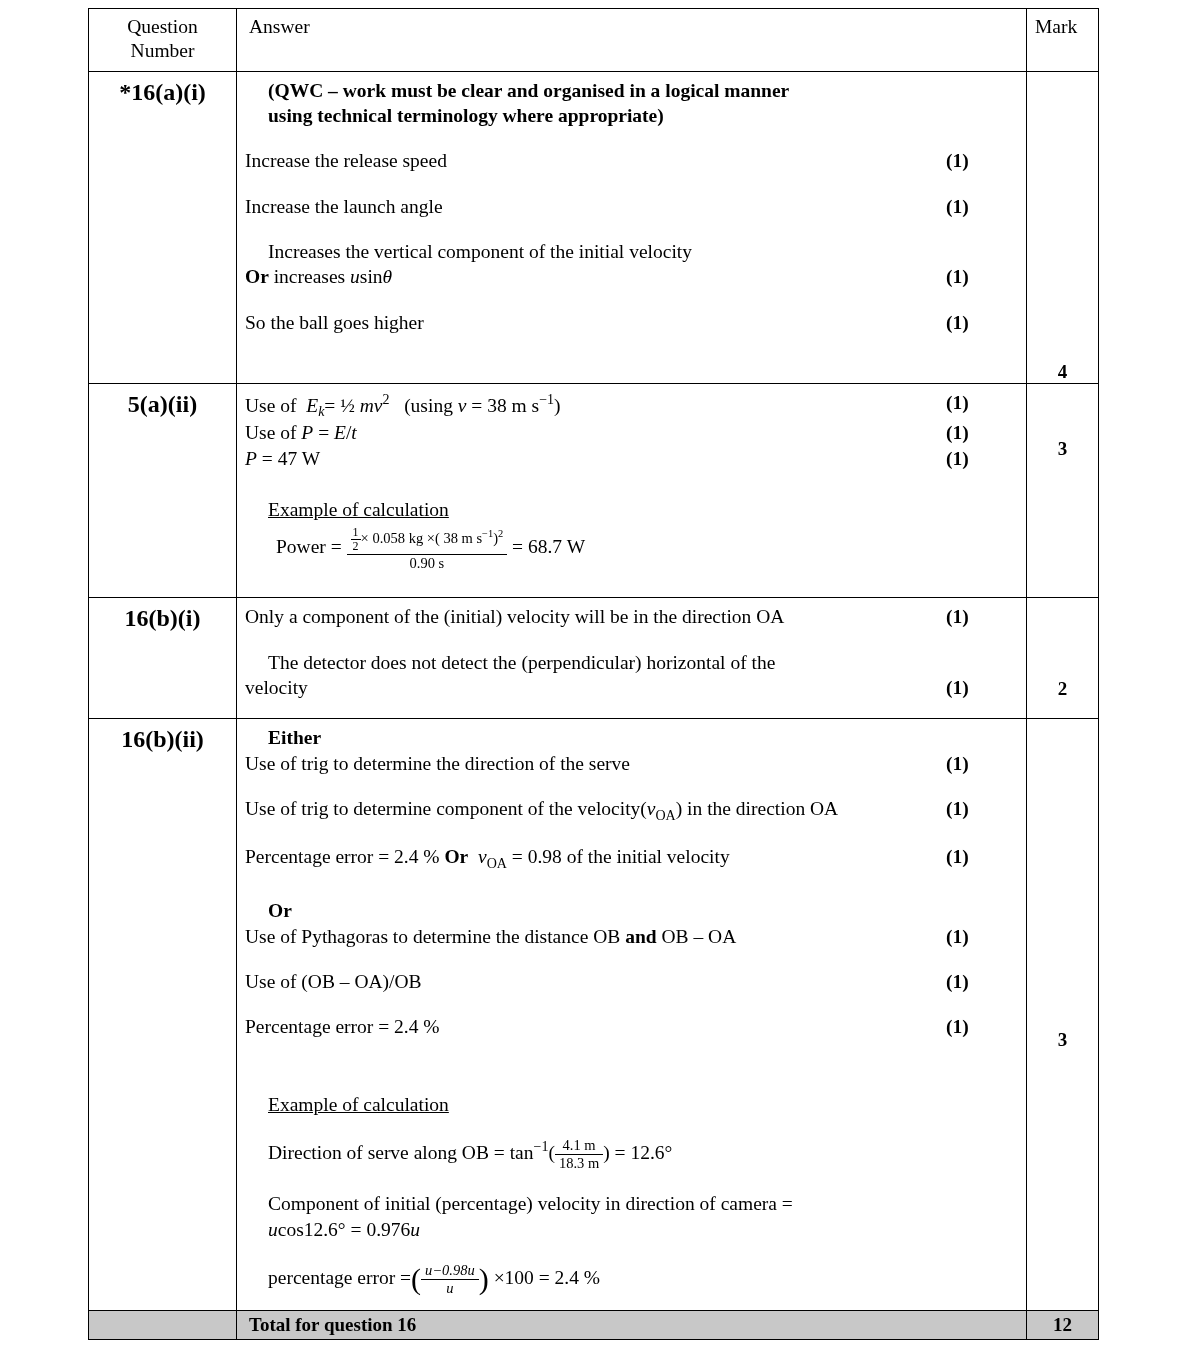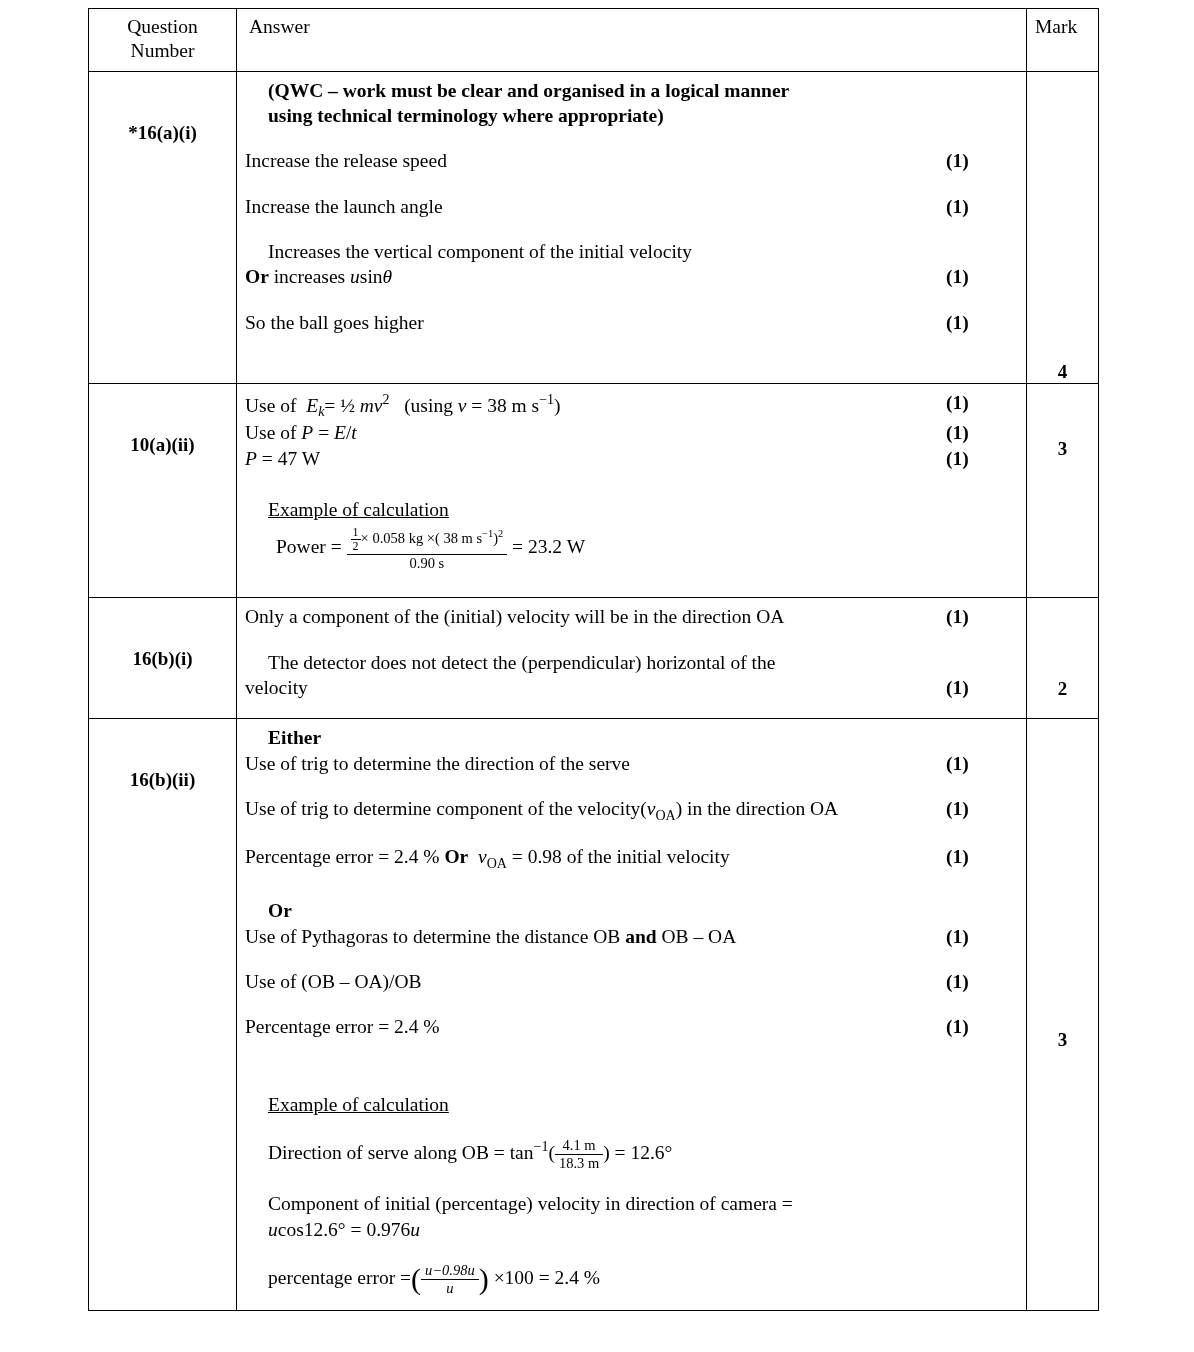--- a/index.html
+++ b/index.html
@@ -39,23 +39,22 @@
     padding: 6px 8px 8px 8px;
     line-height: 1.22;
   }
   .hdr-q { text-align: center; }
   .hdr-a { padding-left: 12px; }
   .hdr-m { text-align: left; }
 
   .qcell {
     text-align: center;
     font-weight: bold;
-    font-size: 19px;
+    font-size: 24px;
     padding-top: 7px;
-    margin-top: 43px;
   }
   .mcell {
     text-align: center;
     font-weight: bold;
     font-size: 19px;
   }
   .acell {
     font-size: 19.5px;
     padding: 6px 0 10px 0;
     line-height: 1.3;
@@ -185,21 +184,21 @@
         <div class="sp-8"></div>
       </div>
     </td>
     <td>
       <div class="mcell" style="padding-top:289px;">4</div>
     </td>
   </tr>
 
   <tr>
     <td>
-      <div class="qcell">10(a)(ii)</div>
+      <div class="qcell">5(a)(ii)</div>
     </td>
     <td>
       <div class="acell">
         <div class="row">
           <div class="txt">Use of&nbsp; <span class="ital">E</span><span class="sub ital">k</span>= ½ <span class="ital">mv</span><span class="sup">2</span>&nbsp;&nbsp; (using <span class="ital">v</span> = 38 m s<span class="sup">−1</span>)</div>
           <div class="mk">(1)</div>
         </div>
         <div class="row">
           <div class="txt">Use of <span class="ital">P</span> = <span class="ital">E</span>/<span class="ital">t</span></div>
           <div class="mk">(1)</div>
@@ -210,21 +209,21 @@
         </div>
         <div class="sp-26"></div>
         <div class="txt-only und">Example of calculation</div>
         <div class="sp-4"></div>
         <div class="txt-only" style="padding-left:16px;">
           <span>Power =</span>
           <span class="frac">
             <span class="num"><span class="frac-sm"><span class="num">1</span><span class="den">2</span></span>× 0.058 kg ×( 38 m s<span class="sup">−1</span>)<span class="sup">2</span></span>
             <span class="den">0.90 s</span>
           </span>
-          <span>= 23.2 W</span>
+          <span>= 68.7 W</span>
         </div>
         <div class="sp-16"></div>
       </div>
     </td>
     <td>
       <div class="mcell" style="padding-top:54px;">3</div>
     </td>
   </tr>
 
   <tr>
@@ -303,15 +302,24 @@
           <span>percentage error =</span><span class="paren-big">(</span><span class="frac"><span class="num ital">u−0.98u</span><span class="den ital">u</span></span><span class="paren-big">)</span> <span>×100 = 2.4 %</span>
         </div>
         <div class="sp-4"></div>
       </div>
     </td>
     <td>
       <div class="mcell" style="padding-top:310px;">3</div>
     </td>
   </tr>
 
+  <tr class="totalrow">
+    <td class="blank-grey">&nbsp;</td>
+    <td>
+      <div class="total-label">Total for question 16</div>
+    </td>
+    <td>
+      <div class="total-mark">12</div>
+    </td>
+  </tr>
 </tbody>
     </table>
 </div>
 
 </body></html>

